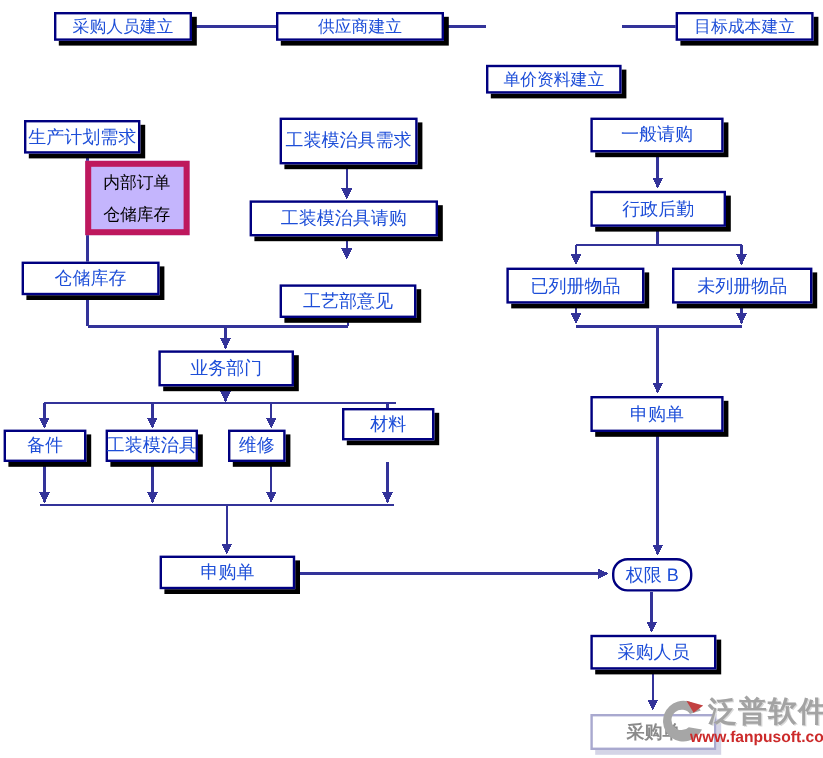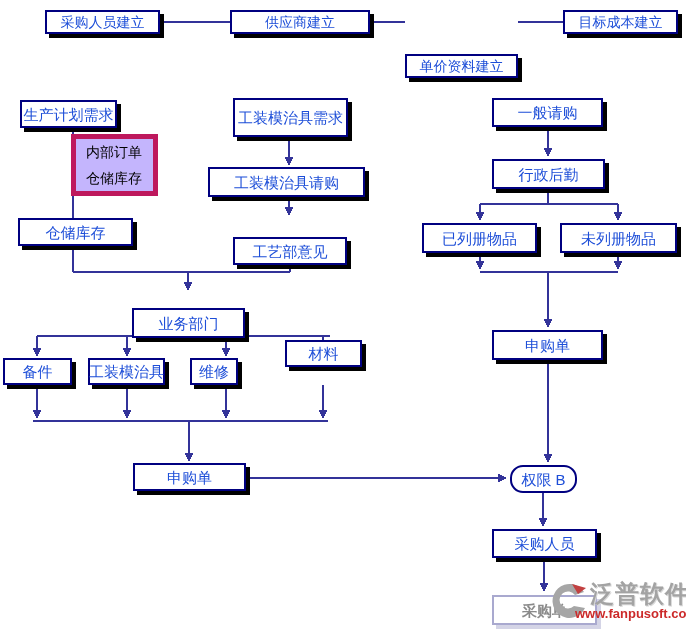--- a/index.html
+++ b/index.html
@@ -110,21 +110,21 @@
   <div class="node" style="left:233px;top:98px;width:115px;height:39px;">工装模治具需求</div>
   <div class="node" style="left:208px;top:167px;width:157px;height:30px;">工装模治具请购</div>
   <div class="node" style="left:233px;top:217px;width:114px;height:28px;margin-top:20px;">工艺部意见</div>
 
   <div class="node" style="left:492px;top:98px;width:111px;height:29px;">一般请购</div>
   <div class="node" style="left:492px;top:159px;width:113px;height:30px;">行政后勤</div>
   <div class="node" style="left:422px;top:223px;width:115px;height:30px;">已列册物品</div>
   <div class="node" style="left:560px;top:223px;width:117px;height:30px;">未列册物品</div>
   <div class="node" style="left:492px;top:330px;width:111px;height:30px;">申购单</div>
 
-  <div class="node" style="left:132px;top:292px;width:113px;height:30px;margin-top:16px;">业务部门</div>
+  <div class="node" style="left:132px;top:292px;width:113px;height:30px;">业务部门</div>
   <div class="node" style="left:3px;top:358px;width:69px;height:27px;">备件</div>
   <div class="node" style="left:88px;top:358px;width:77px;height:27px;">工装模治具</div>
   <div class="node" style="left:190px;top:358px;width:48px;height:27px;">维修</div>
   <div class="node" style="left:285px;top:340px;width:77px;height:27px;">材料</div>
 
   <div class="node" style="left:133px;top:463px;width:113px;height:28px;">申购单</div>
   <div class="node noshadow" style="left:510px;top:465px;width:67px;height:28px;">权限 B</div>
   <div class="node" style="left:492px;top:529px;width:105px;height:29px;">采购人员</div>
   <div class="node faded" style="left:492px;top:595px;width:105px;height:30px;">采购单</div>
 

